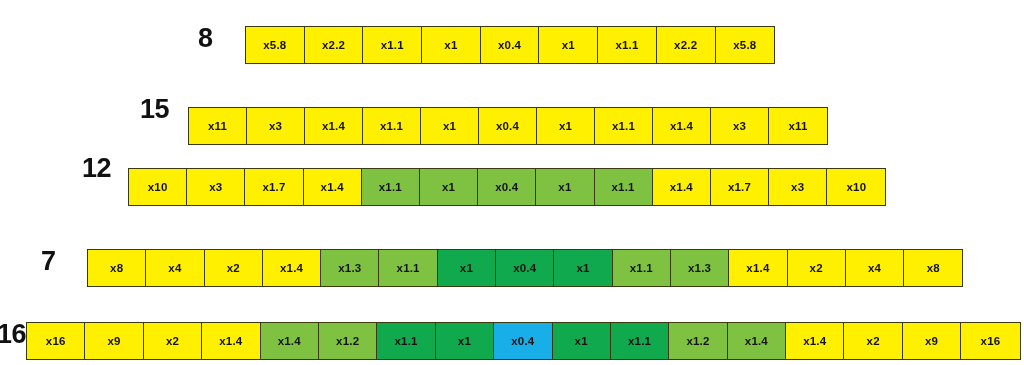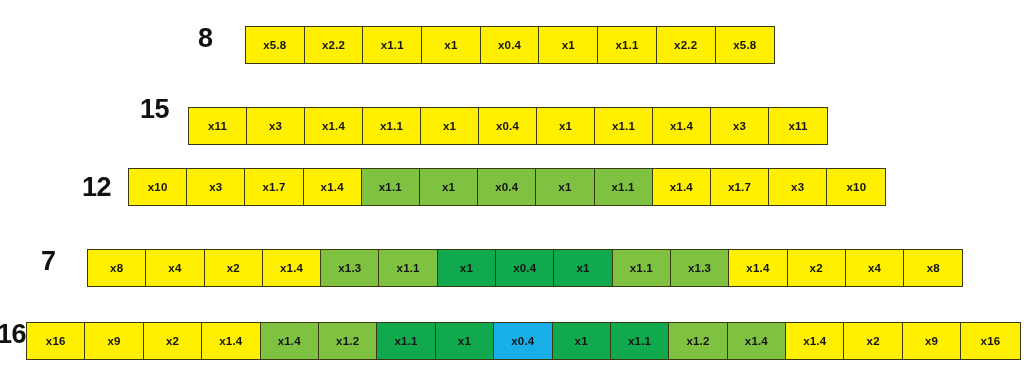--- a/index.html
+++ b/index.html
@@ -89,21 +89,21 @@
         <div class="cell c-yellow" style="width: 58px; border-right-color: rgb(58, 58, 16);">x1.1</div>
         <div class="cell c-yellow" style="width: 58px; border-right-color: rgb(58, 58, 16);">x1</div>
         <div class="cell c-yellow" style="width: 58px; border-right-color: rgb(58, 58, 16);">x0.4</div>
         <div class="cell c-yellow" style="width: 58px; border-right-color: rgb(58, 58, 16);">x1</div>
         <div class="cell c-yellow" style="width: 58px; border-right-color: rgb(58, 58, 16);">x1.1</div>
         <div class="cell c-yellow" style="width: 58px; border-right-color: rgb(58, 58, 16);">x1.4</div>
         <div class="cell c-yellow" style="width: 58px; border-right-color: rgb(58, 58, 16);">x3</div>
         <div class="cell c-yellow" style="width: 58px; border-right-color: rgb(58, 58, 16);">x11</div>
       </div>
     </div>
-    <div class="row-label" style="left: 82px; top: 174px; color: rgb(17, 17, 17);">12</div>
+    <div class="row-label" style="left: 82px; top: 155px; color: rgb(17, 17, 17);">12</div>
     <div class="row" style="left: 128px; top: 161px;">
       <div class="strip" style="border-color: rgb(58, 58, 16); background: rgb(58, 58, 16);">
         <div class="cell c-yellow" style="width: 58.2px; border-right-color: rgb(58, 58, 16);">x10</div>
         <div class="cell c-yellow" style="width: 58.2px; border-right-color: rgb(58, 58, 16);">x3</div>
         <div class="cell c-yellow" style="width: 58.2px; border-right-color: rgb(58, 58, 16);">x1.7</div>
         <div class="cell c-yellow" style="width: 58.2px; border-right-color: rgb(58, 58, 16);">x1.4</div>
         <div class="cell c-lgreen" style="width: 58.2px; border-right-color: rgb(58, 58, 16);">x1.1</div>
         <div class="cell c-lgreen" style="width: 58.2px; border-right-color: rgb(58, 58, 16);">x1</div>
         <div class="cell c-lgreen" style="width: 58.2px; border-right-color: rgb(58, 58, 16);">x0.4</div>
         <div class="cell c-lgreen" style="width: 58.2px; border-right-color: rgb(58, 58, 16);">x1</div>

